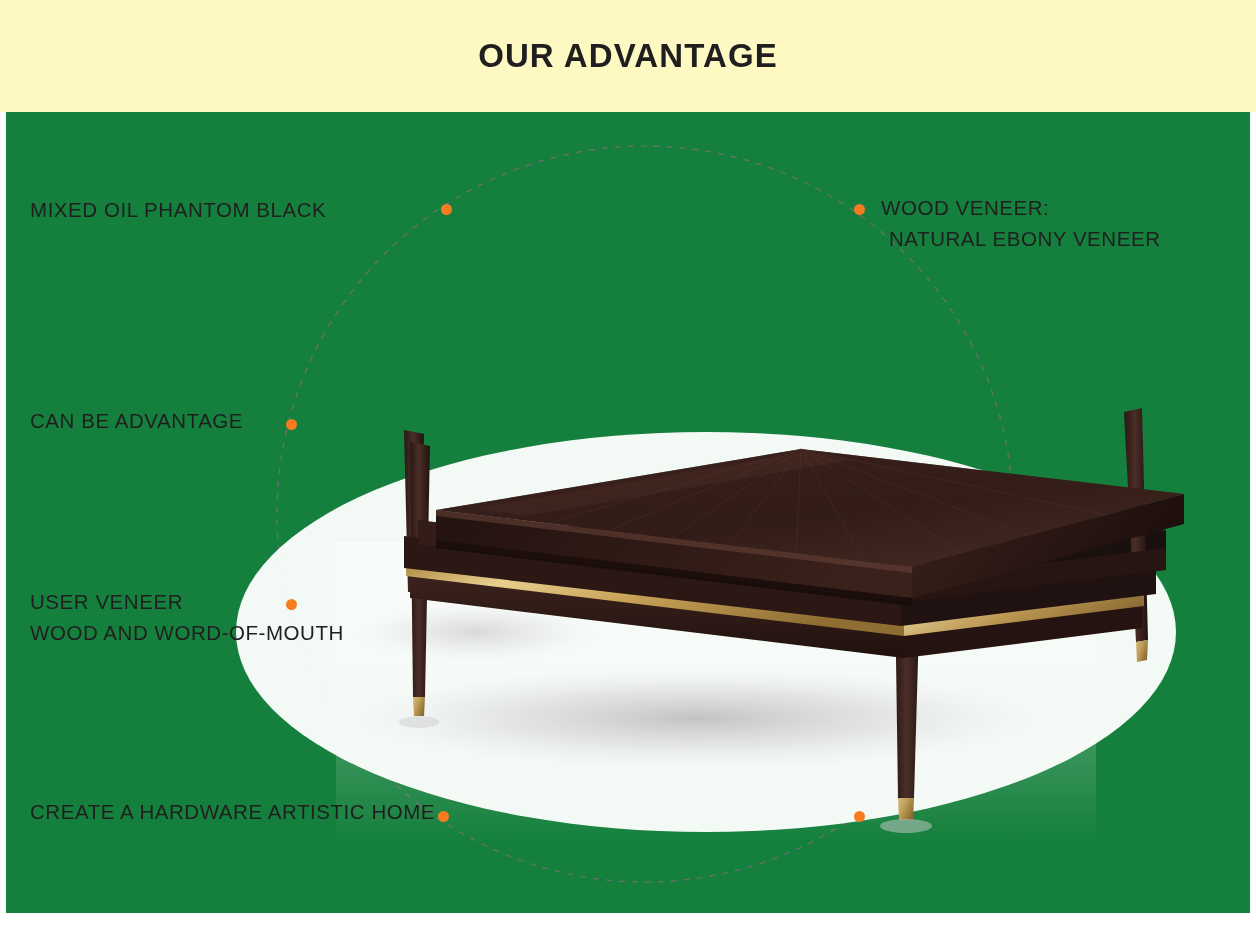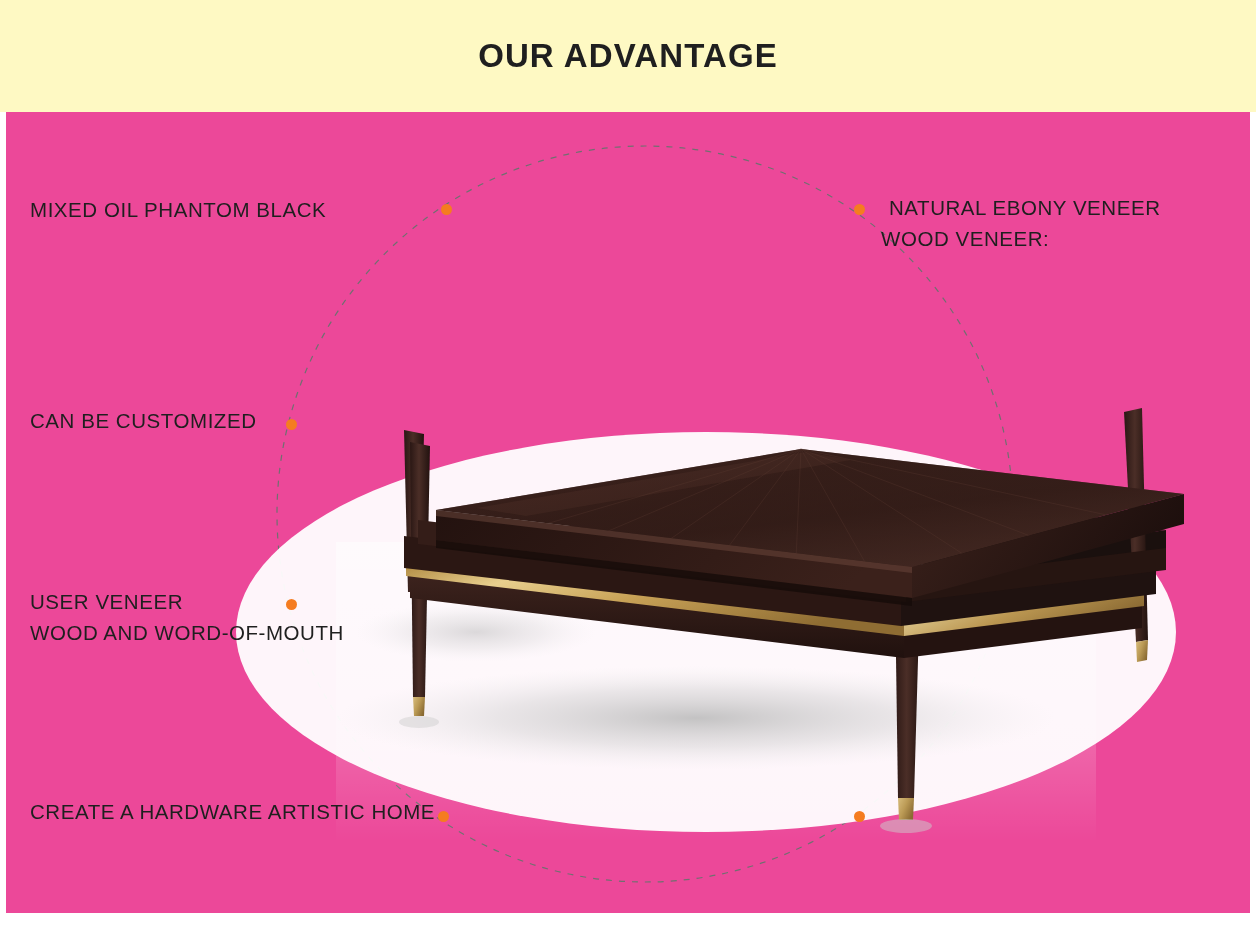--- a/index.html
+++ b/index.html
@@ -21,21 +21,21 @@
     font-size:33px;font-weight:700;letter-spacing:1.1px;
     color:#1f1f1f;
     font-family:"Liberation Sans","DejaVu Sans",sans-serif;
     white-space:nowrap;
   }
 
   
   .stage{
     position:absolute;left:6px;top:112px;
     width:1244px;height:801px;
-    background:#ec4899;
+    background:#15803d;
     overflow:hidden;
   }
 
   
   .ring{position:absolute;left:0;top:0;width:1244px;height:801px;}
 
   
   .product{
     position:absolute;left:0;top:0;width:1244px;height:801px;
     pointer-events:none;
@@ -214,26 +214,26 @@
     <div class="dot" style="left: 279.5px; top: 306.5px; background: rgb(245, 124, 32);"></div>
     <div class="dot" style="left: 279.5px; top: 486.5px; background: rgb(245, 124, 32);"></div>
     <div class="dot" style="left: 431.5px; top: 698.5px; background: rgb(245, 124, 32);"></div>
     <div class="dot" style="left: 847.5px; top: 698.5px; background: rgb(245, 124, 32);"></div>
 
     <div class="callout" style="left:24px;top:82px">
       <span class="ln">MIXED OIL PHANTOM BLACK</span>
     </div>
 
     <div class="callout right" style="left:875px;top:80px">
+      <span class="ln">WOOD VENEER:</span>
       <span class="ln" style="padding-left:8px">NATURAL EBONY VENEER</span>
-      <span class="ln">WOOD VENEER:</span>
     </div>
 
     <div class="callout" style="left:24px;top:293px">
-      <span class="ln">CAN BE CUSTOMIZED</span>
+      <span class="ln">CAN BE ADVANTAGE</span>
     </div>
 
     <div class="callout" style="left:24px;top:474px">
       <span class="ln">USER VENEER</span>
       <span class="ln">WOOD AND WORD-OF-MOUTH</span>
     </div>
 
     <div class="callout" style="left:24px;top:684px">
       <span class="ln">CREATE A HARDWARE ARTISTIC HOME</span>
     </div>

